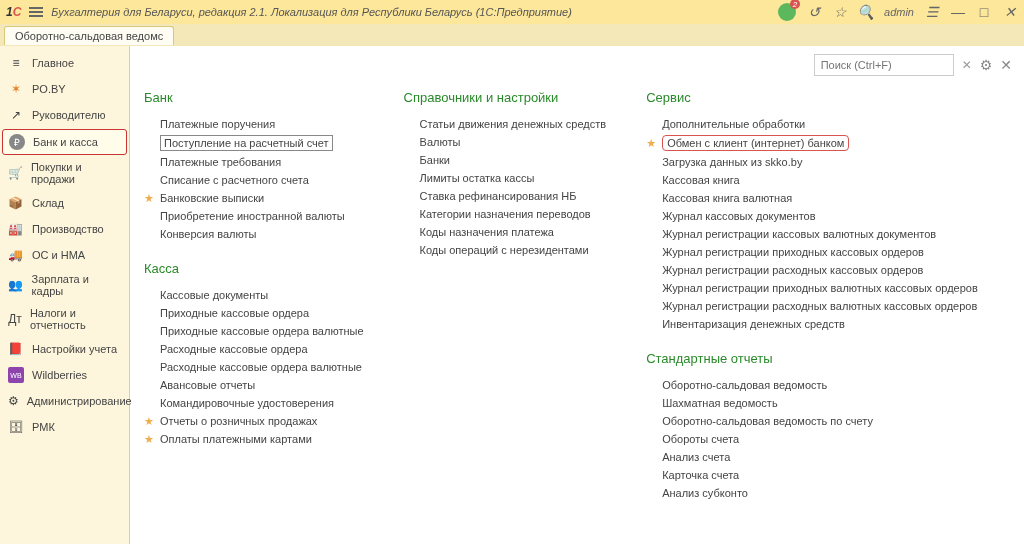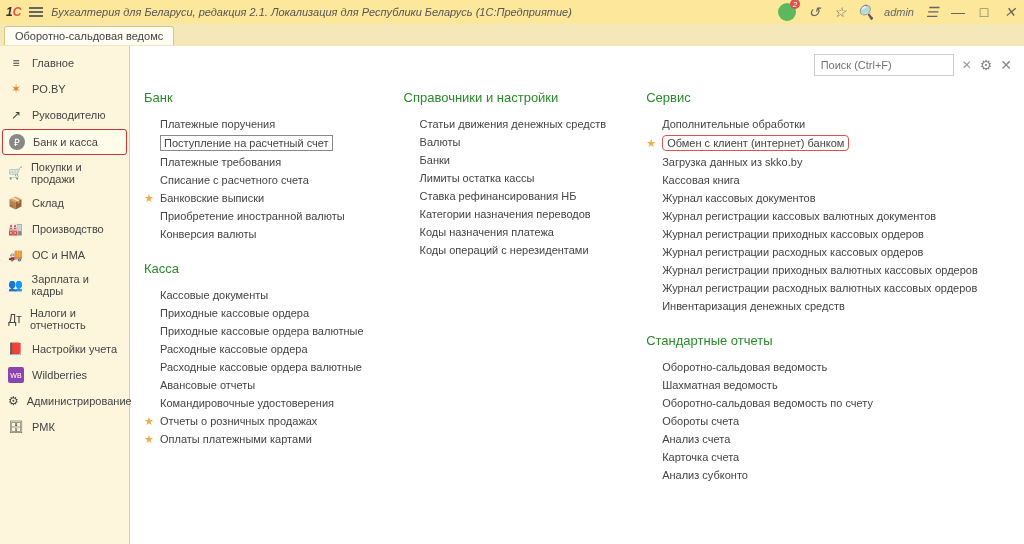--- a/index.html
+++ b/index.html
@@ -266,20 +266,24 @@
               <a>Загрузка данных из skko.by</a>
             </div>
           </div>
         <div id="reports-list">
             <div class="link-row">
               <span class="no-star"></span>
               <a>Кассовая книга</a>
             </div>
             <div class="link-row">
               <span class="no-star"></span>
+              <a>Кассовая книга валютная</a>
+            </div>
+            <div class="link-row">
+              <span class="no-star"></span>
               <a>Журнал кассовых документов</a>
             </div>
             <div class="link-row">
               <span class="no-star"></span>
               <a>Журнал регистрации кассовых валютных документов</a>
             </div>
             <div class="link-row">
               <span class="no-star"></span>
               <a>Журнал регистрации приходных кассовых ордеров</a>
             </div>

